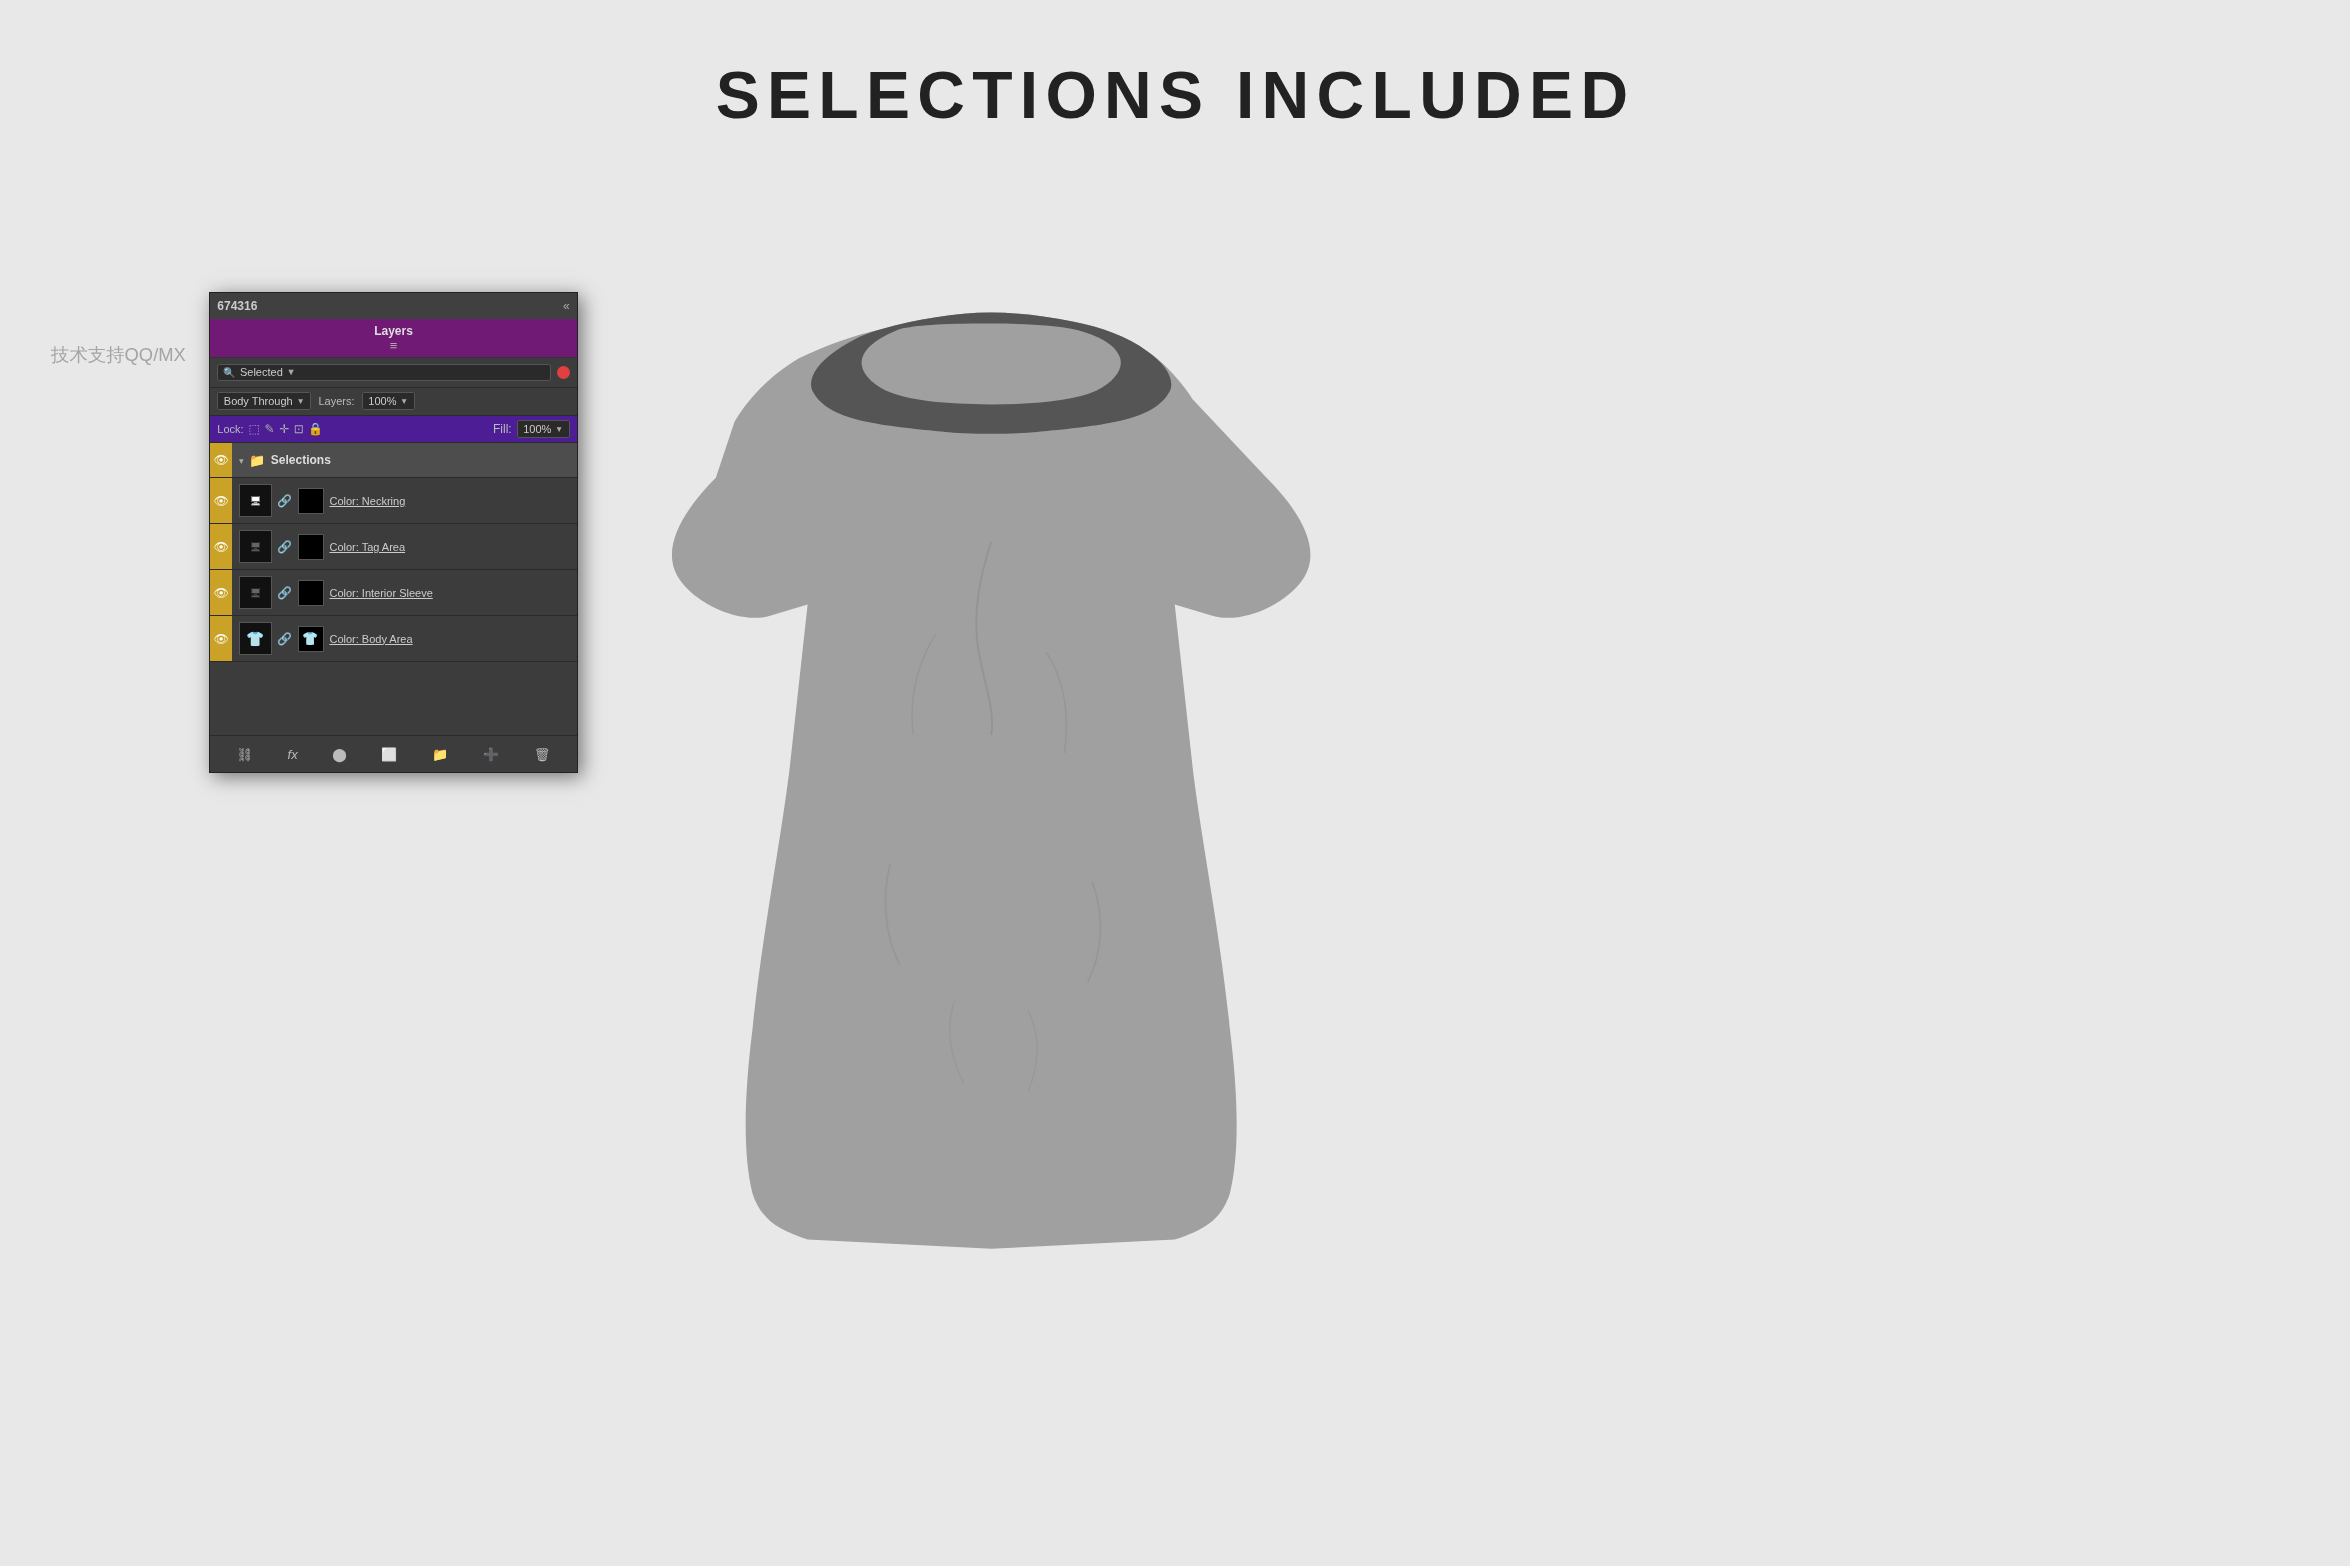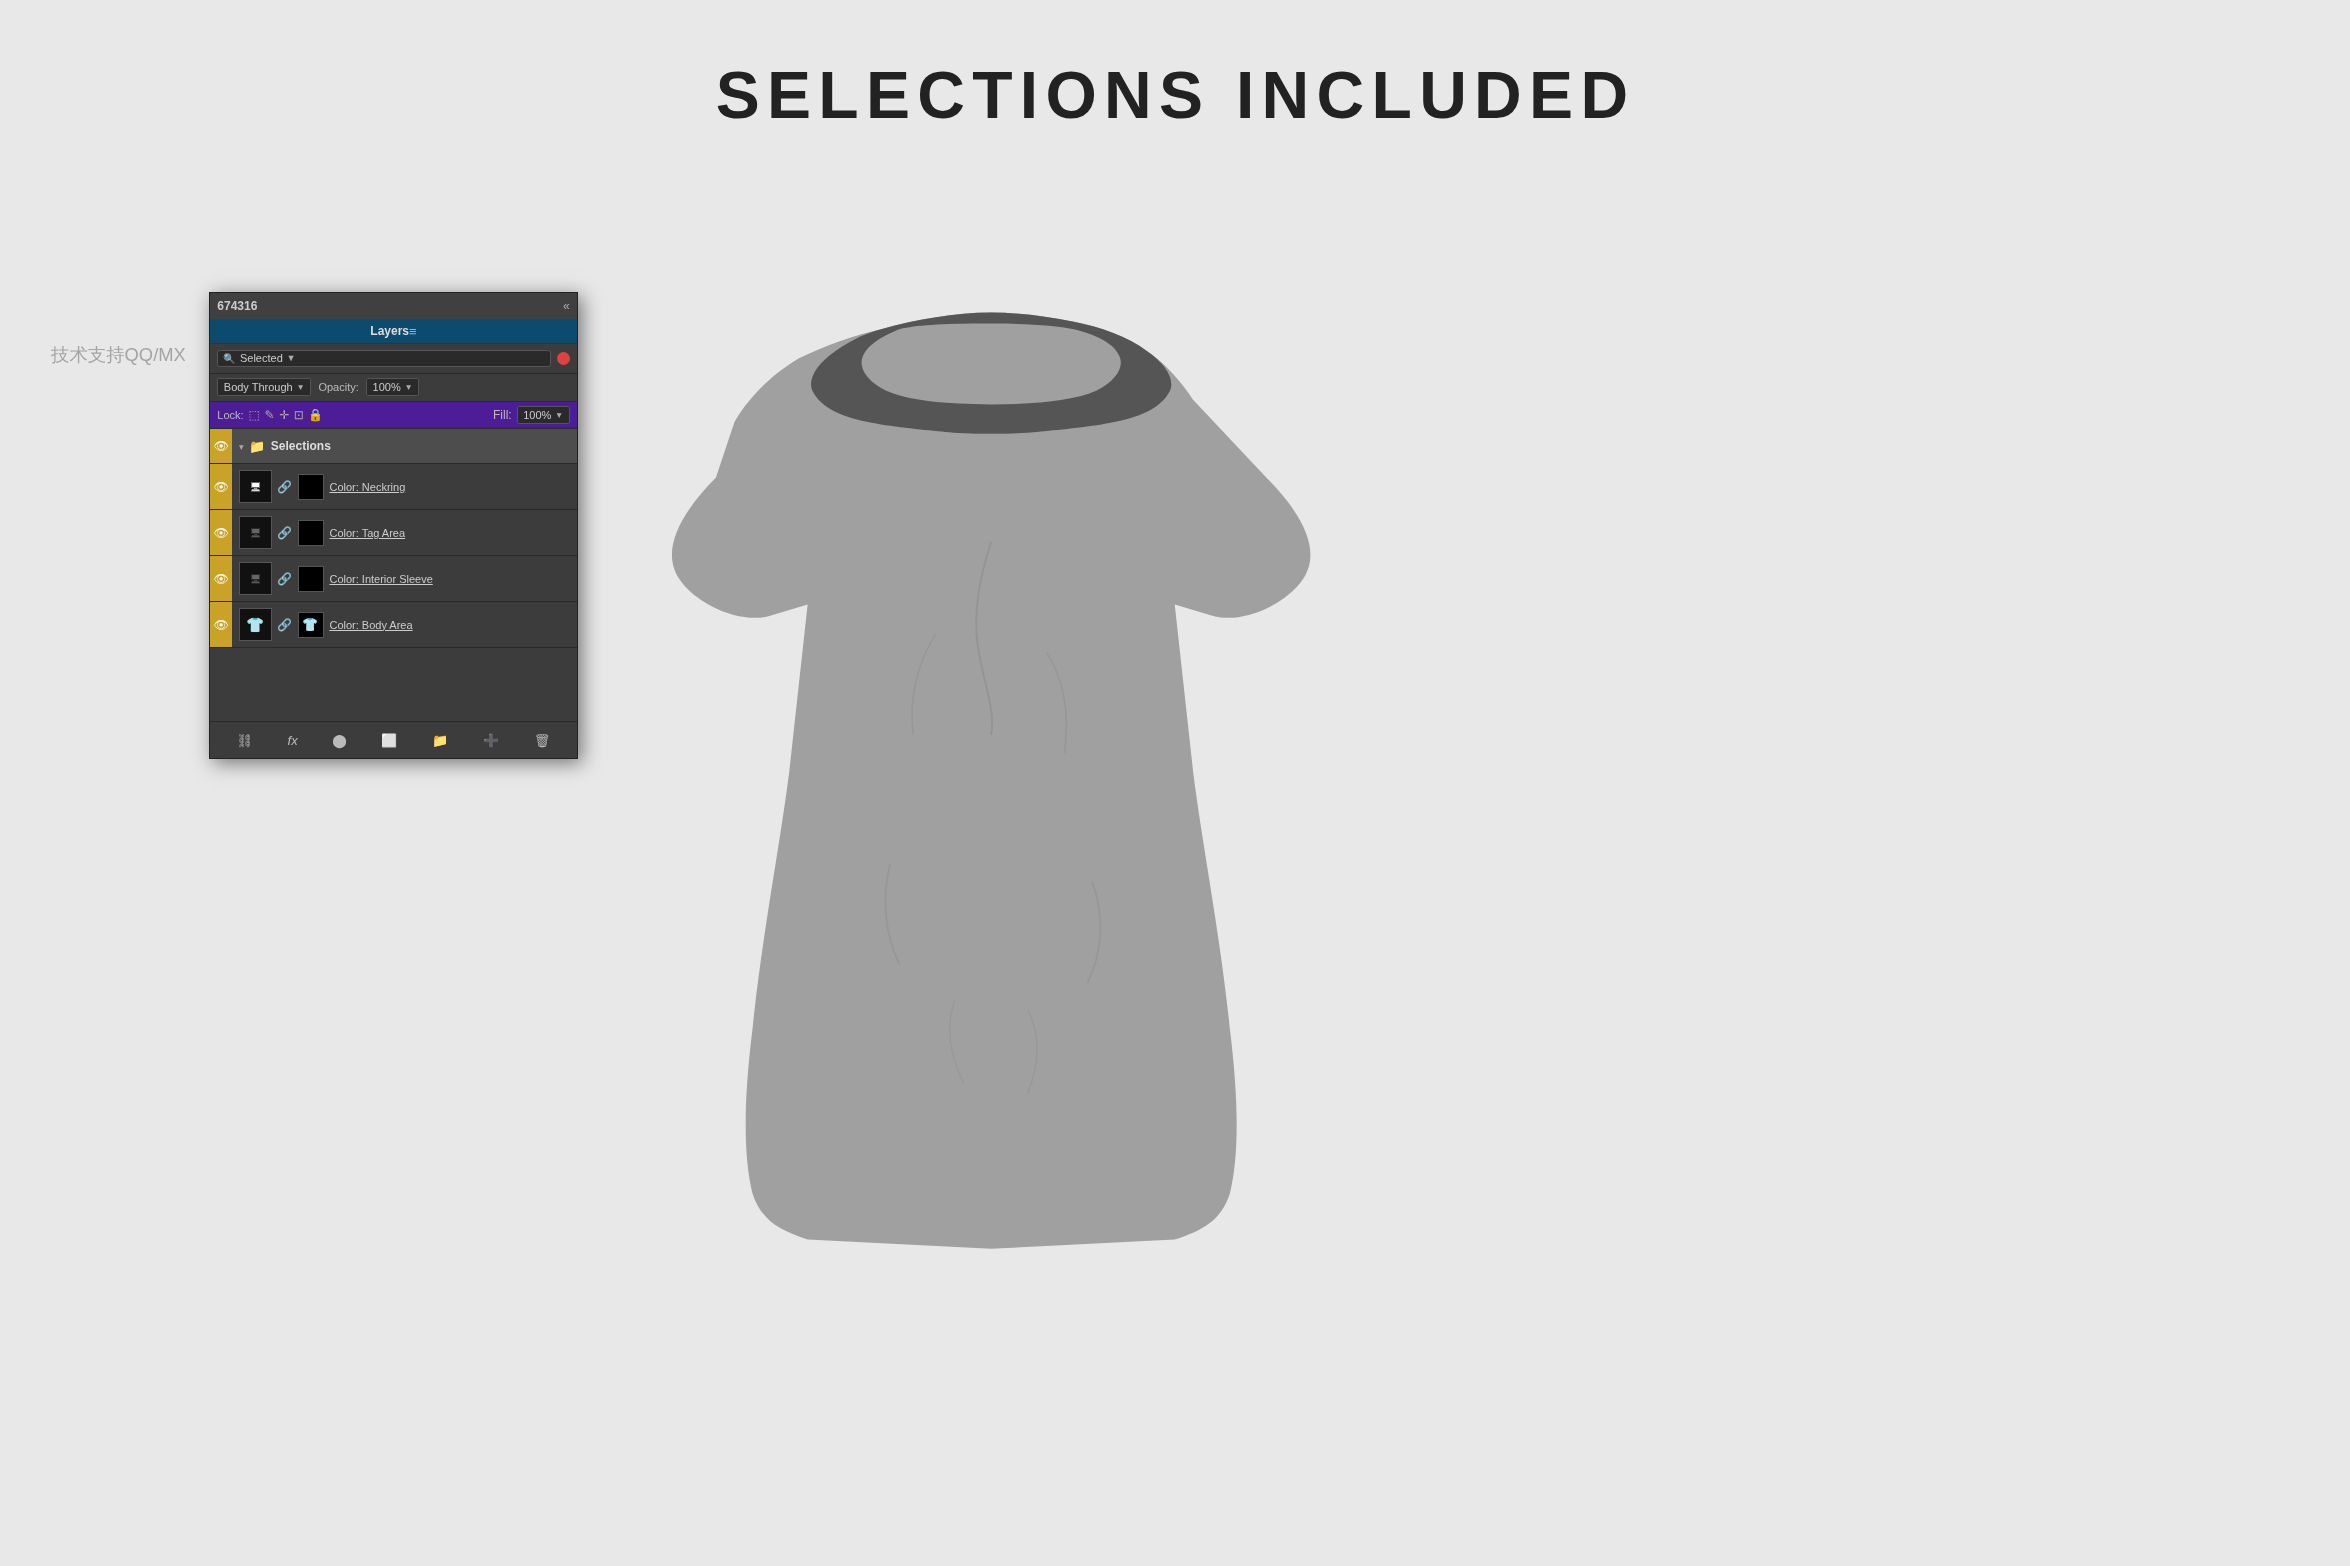--- a/index.html
+++ b/index.html
@@ -63,26 +63,27 @@
       font-weight: bold;
     }
 
     .ps-panel-collapse {
       color: #aaa;
       font-size: 12px;
       cursor: pointer;
     }
 
     .ps-panel-header {
-      background: #0c4a6e;
+      background: #701a75;
       padding: 4.6px 9.2px;
       display: flex;
       align-items: center;
       justify-content: center;
       border-bottom: 0.9px solid #333;
+      flex-direction: column;
     }
 
     .ps-panel-title {
       color: #ddd;
       font-size: 12px;
       font-weight: bold;
     }
 
     .ps-panel-menu {
       color: #aaa;
@@ -371,21 +372,21 @@
       <span class="ps-search-arrow">▼</span>
     </div>
     <div class="ps-record-dot"></div>
   </div>
 
   <div class="ps-blend-row">
     <div class="ps-dropdown">
       <span>Body Through</span>
       <span class="ps-dropdown-arrow">▼</span>
     </div>
-    <span class="ps-opacity-label">Opacity:</span>
+    <span class="ps-opacity-label">Layers:</span>
     <div class="ps-opacity-value">
       <span>100%</span>
       <span class="ps-dropdown-arrow">▼</span>
     </div>
   </div>
 
   <div class="ps-lock-row">
     <span class="ps-lock-label">Lock:</span>
     <div class="ps-lock-icons">
       <span class="ps-lock-icon">⬚</span>

